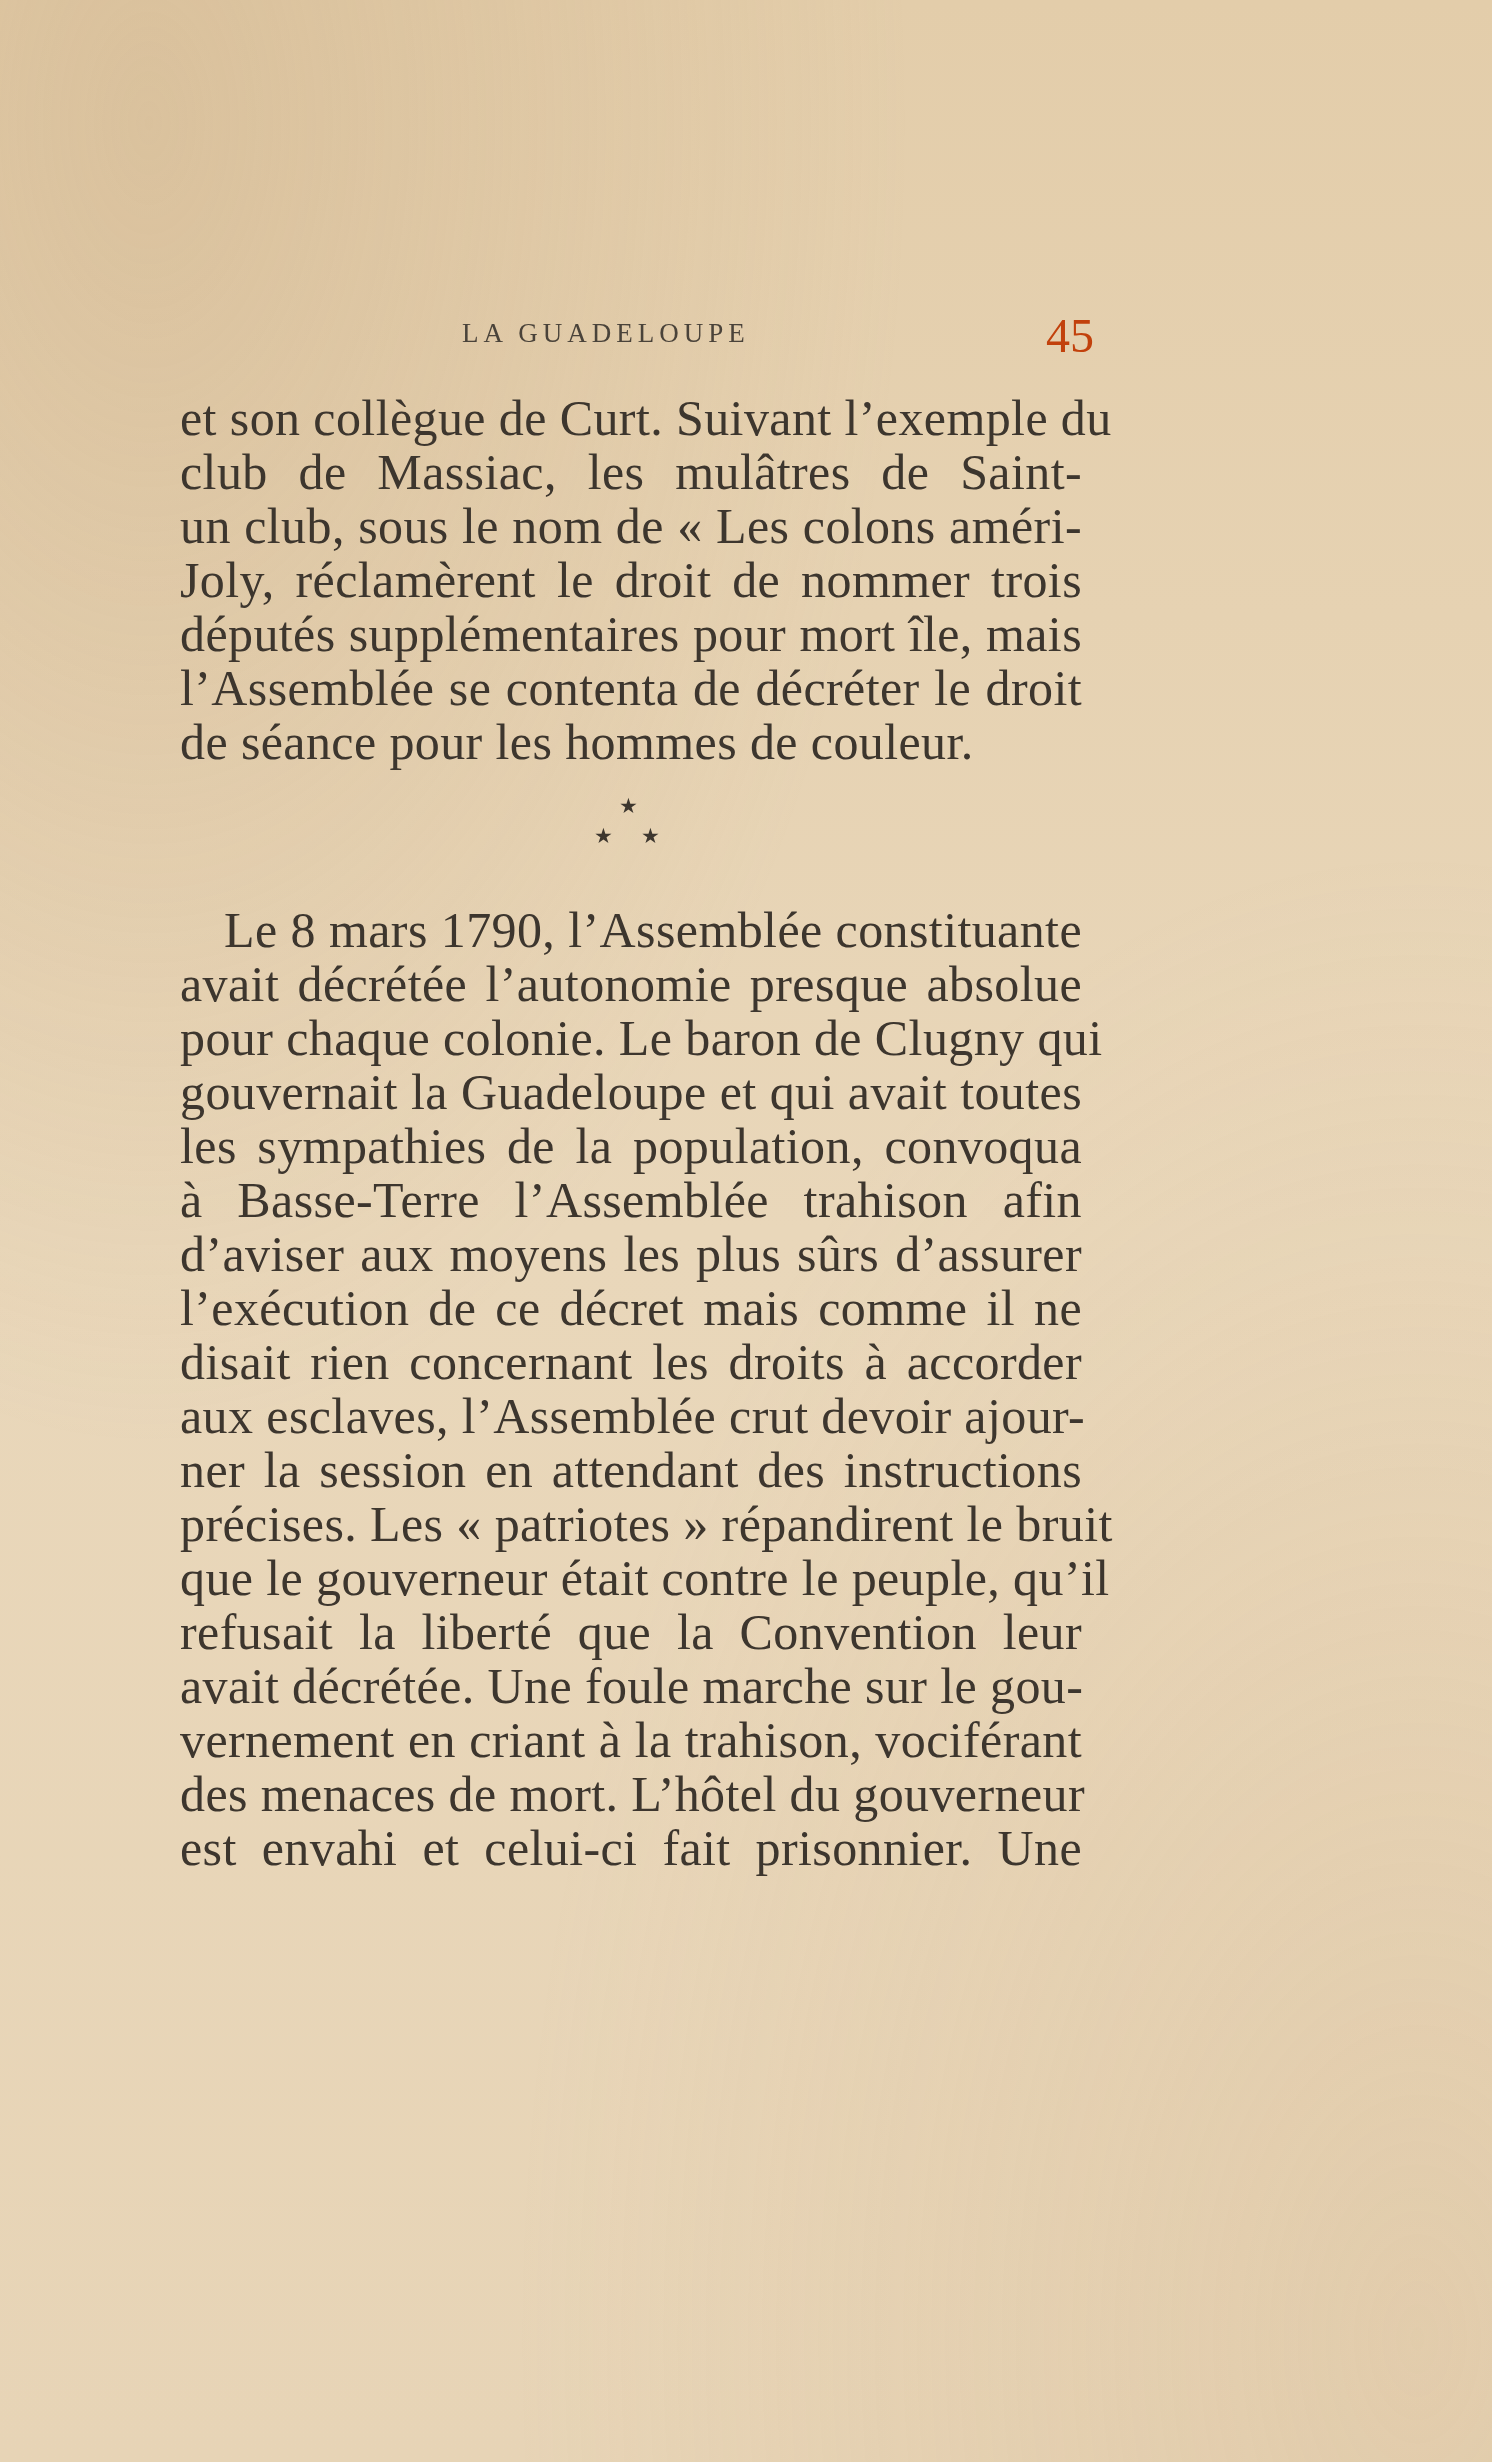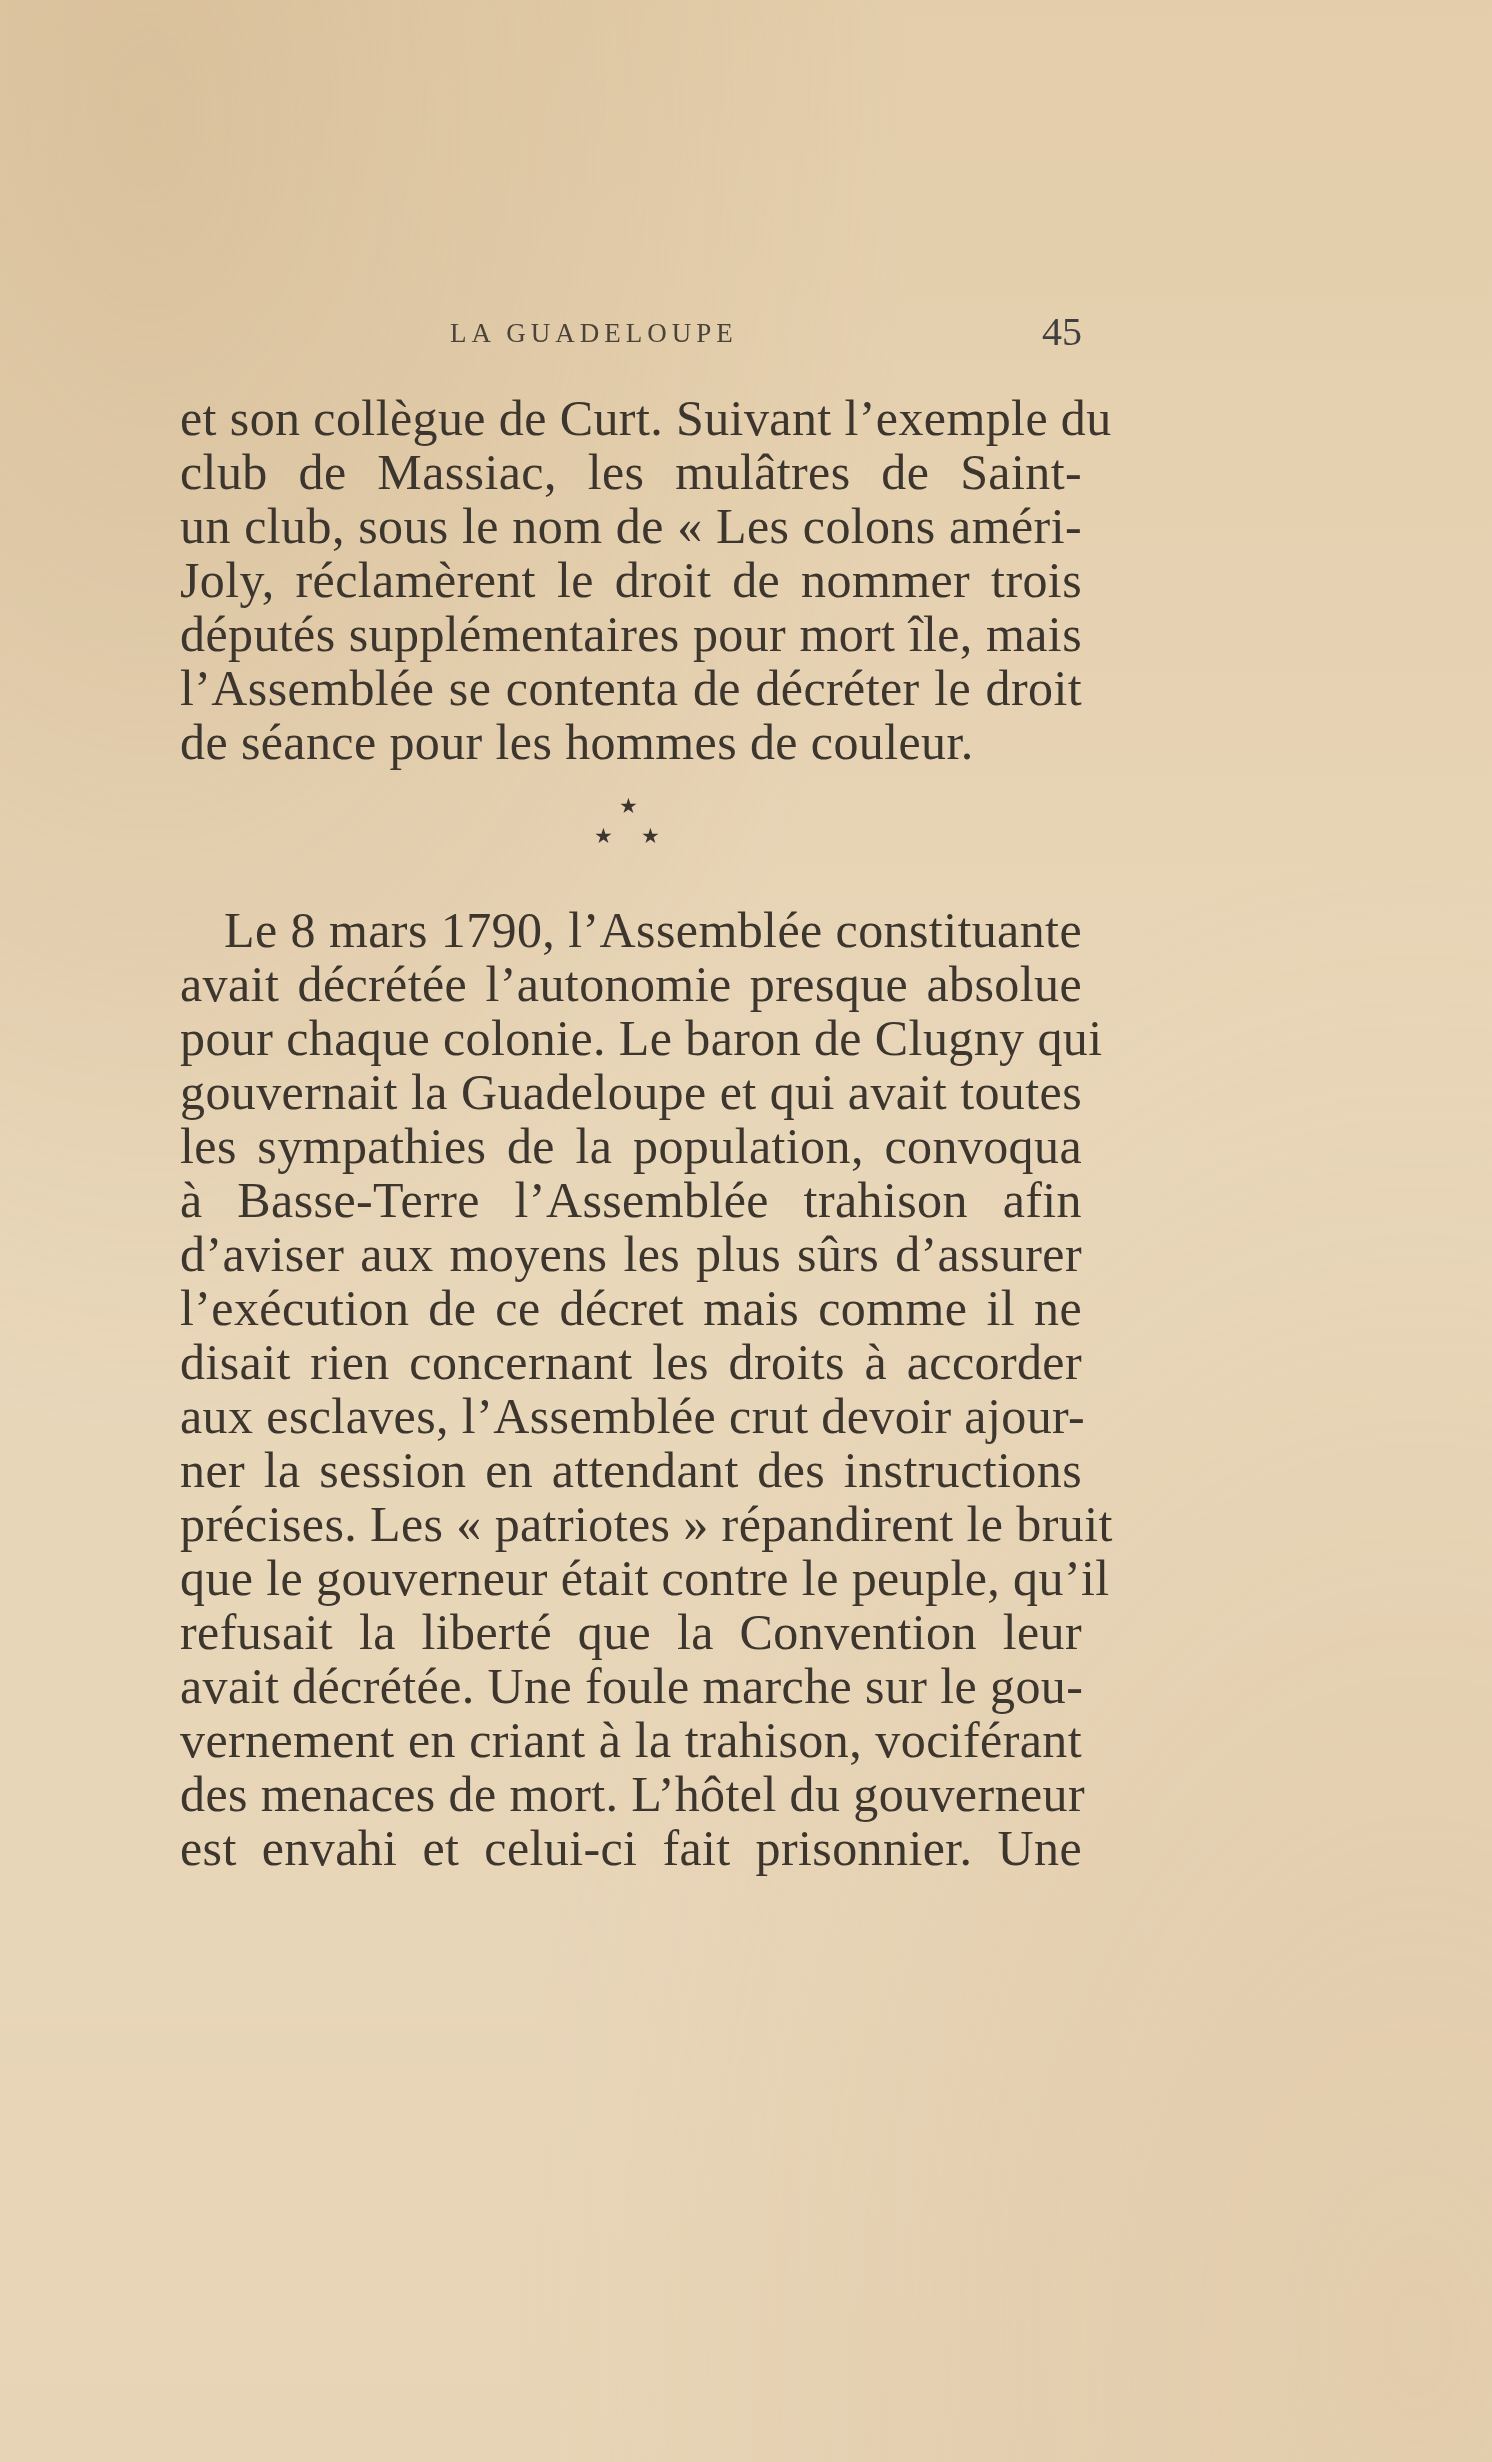--- a/index.html
+++ b/index.html
@@ -20,38 +20,38 @@
     color: #3d362e;
   }
   .page {
     position: absolute;
     left: 0; top: 0;
     width: 1493px; height: 2462px;
   }
   .running-head {
     position: absolute;
     top: 311px;
-    left: 180px;
+    left: 192px;
     width: 902px;
     height: 42px;
   }
   .running-title {
     position: absolute;
     left: 270px;
     top: 7px;
     font-size: 27px;
     letter-spacing: 5px;
     color: #4a433a;
   }
   .folio {
     position: absolute;
     right: 0;
     top: -2.8px;
-    font-size: 40px;
-    color: #404040;
+    font-size: 48px;
+    color: #c2410c;
   }
   .text-block {
     position: absolute;
     left: 180px;
     top: 391px;
     width: 902px;
   }
   .line {
     display: block;
     height: 54px;

